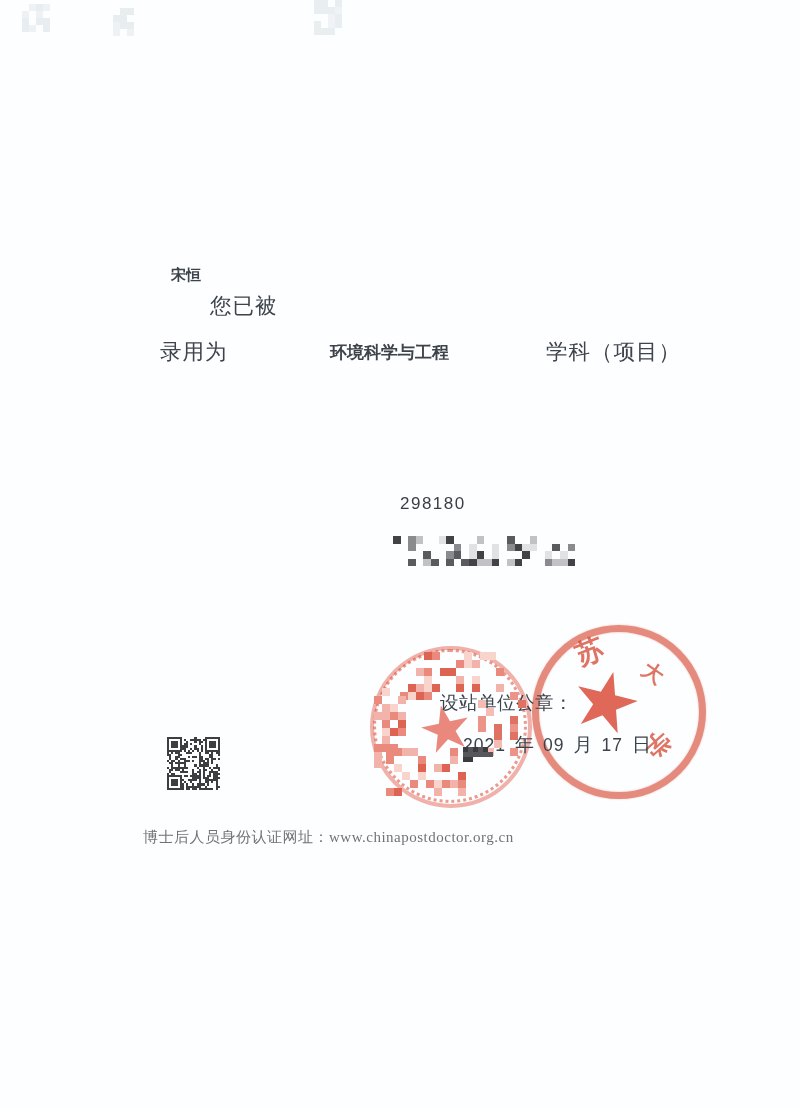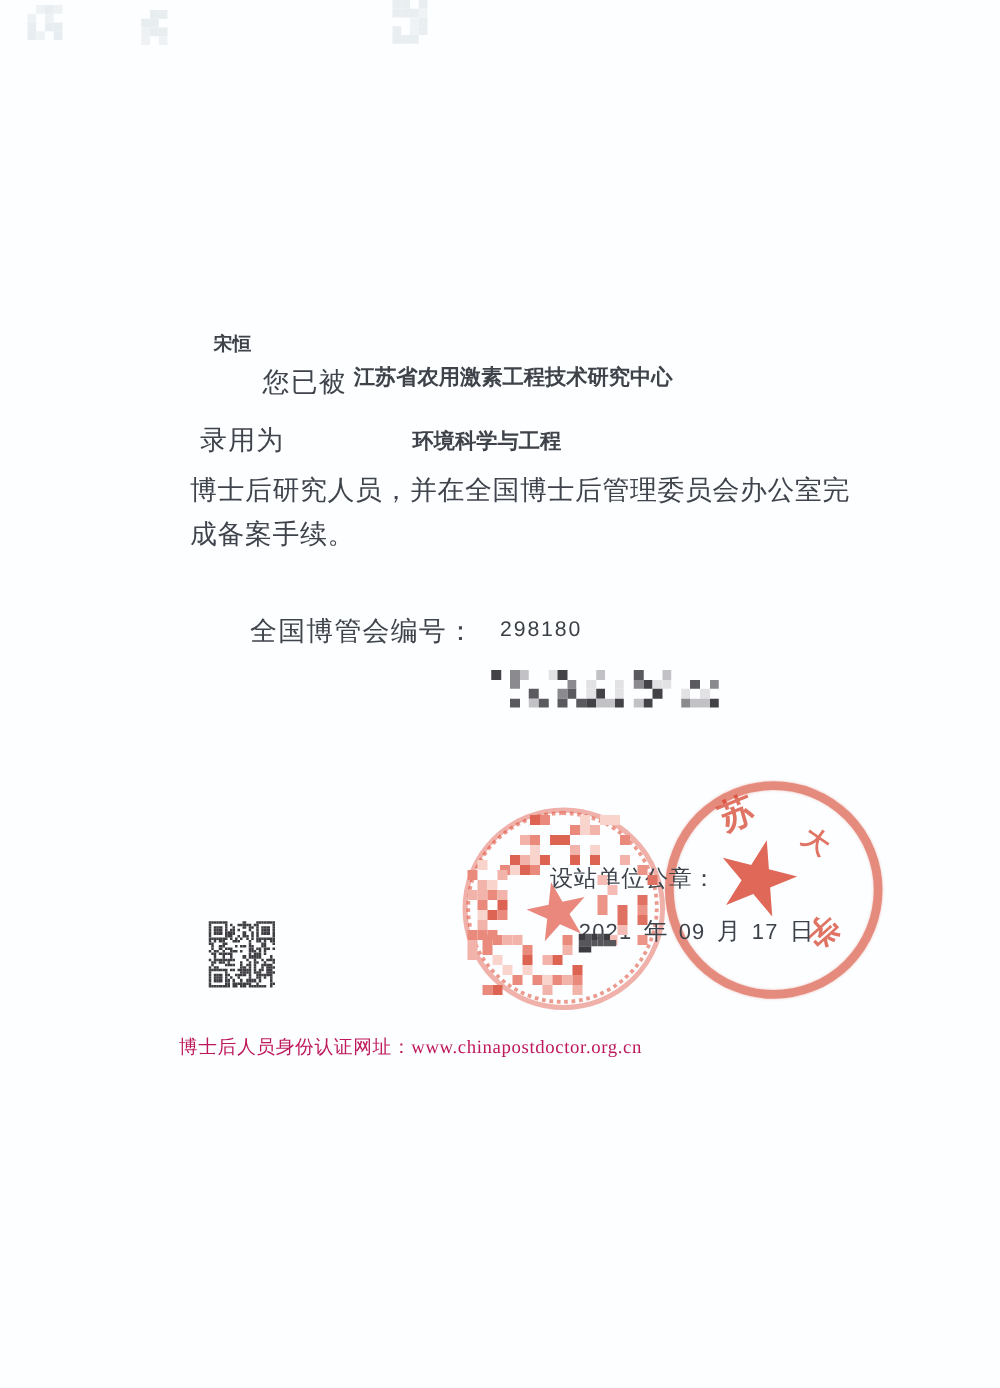--- a/index.html
+++ b/index.html
@@ -29,21 +29,21 @@
     font-family:"Liberation Sans","DejaVu Sans",sans-serif;
     font-size:17px;color:#3a3f45;letter-spacing:1.5px;font-weight:500;white-space:nowrap;
   }
   .stamp-caption{font-size:18.5px;color:#3e434b;letter-spacing:0.5px;white-space:nowrap;z-index:5;}
   .date-row{font-size:19px;color:#3c414a;white-space:nowrap;z-index:5;display:flex;align-items:baseline;}
   .date-row .num{
     font-family:"Liberation Sans","DejaVu Sans",sans-serif;
     font-size:17.5px;letter-spacing:1px;
   }
   .date-row span{margin-right:9px;}
-  .footer-line{font-size:15px;color:#be185d;letter-spacing:0.5px;white-space:nowrap;}
+  .footer-line{font-size:15px;color:#737373;letter-spacing:0.5px;white-space:nowrap;}
   
   .stamp{border-radius:50%;z-index:4;pointer-events:none;}
   .stamp-left-outer{
     left:370px;top:646px;width:154px;height:154px;
     border:4px solid rgba(222,72,50,0.42);
   }
   .stamp-left-inner{
     left:373px;top:649px;width:148px;height:148px;
     border:3px dotted rgba(222,72,50,0.55);
   }
@@ -73,30 +73,27 @@
 </head>
 <body>
 
 <div class="page">
 
 
   <div class="abs sans-bold recipient" style="left:171px;top:266px;">宋恒</div>
 
   <div class="abs serif-lg" style="left:210px;top:291px;">您已被</div>
   <div class="abs sans-bold employer" style="left:283px;top:291px;">
-    <div>江苏省农用激素工程技术研究中心</div>
   </div>
 
   <div class="abs serif-lg" style="left:160px;top:337px;">录用为</div>
   <div class="abs sans-bold discipline" style="left:330px;top:341px;">环境科学与工程</div>
-
-  <div class="abs body-line" style="left:152px;top:377px;">博士后研究人员，并在全国博士后管理委员会办公室完</div>
-  <div class="abs body-line" style="left:152px;top:412px;">成备案手续。</div>
-
-  <div class="abs serif-lg" style="left:200px;top:490px;">全国博管会编号：</div>
+  <div class="abs serif-lg" style="left:546px;top:337px;">学科（项目）</div>
+
+
   <div class="abs value-num" style="left:400px;top:494px;">298180</div>
 
 
   <div class="abs stamp stamp-left-outer"></div>
   <div class="abs stamp stamp-left-inner"></div>
   <div class="abs star star-left">★</div>
 
   <div class="abs stamp stamp-right-outer"></div>
   <div class="abs star star-right">★</div>
   <div class="abs seal-char seal-char-1">苏</div>

